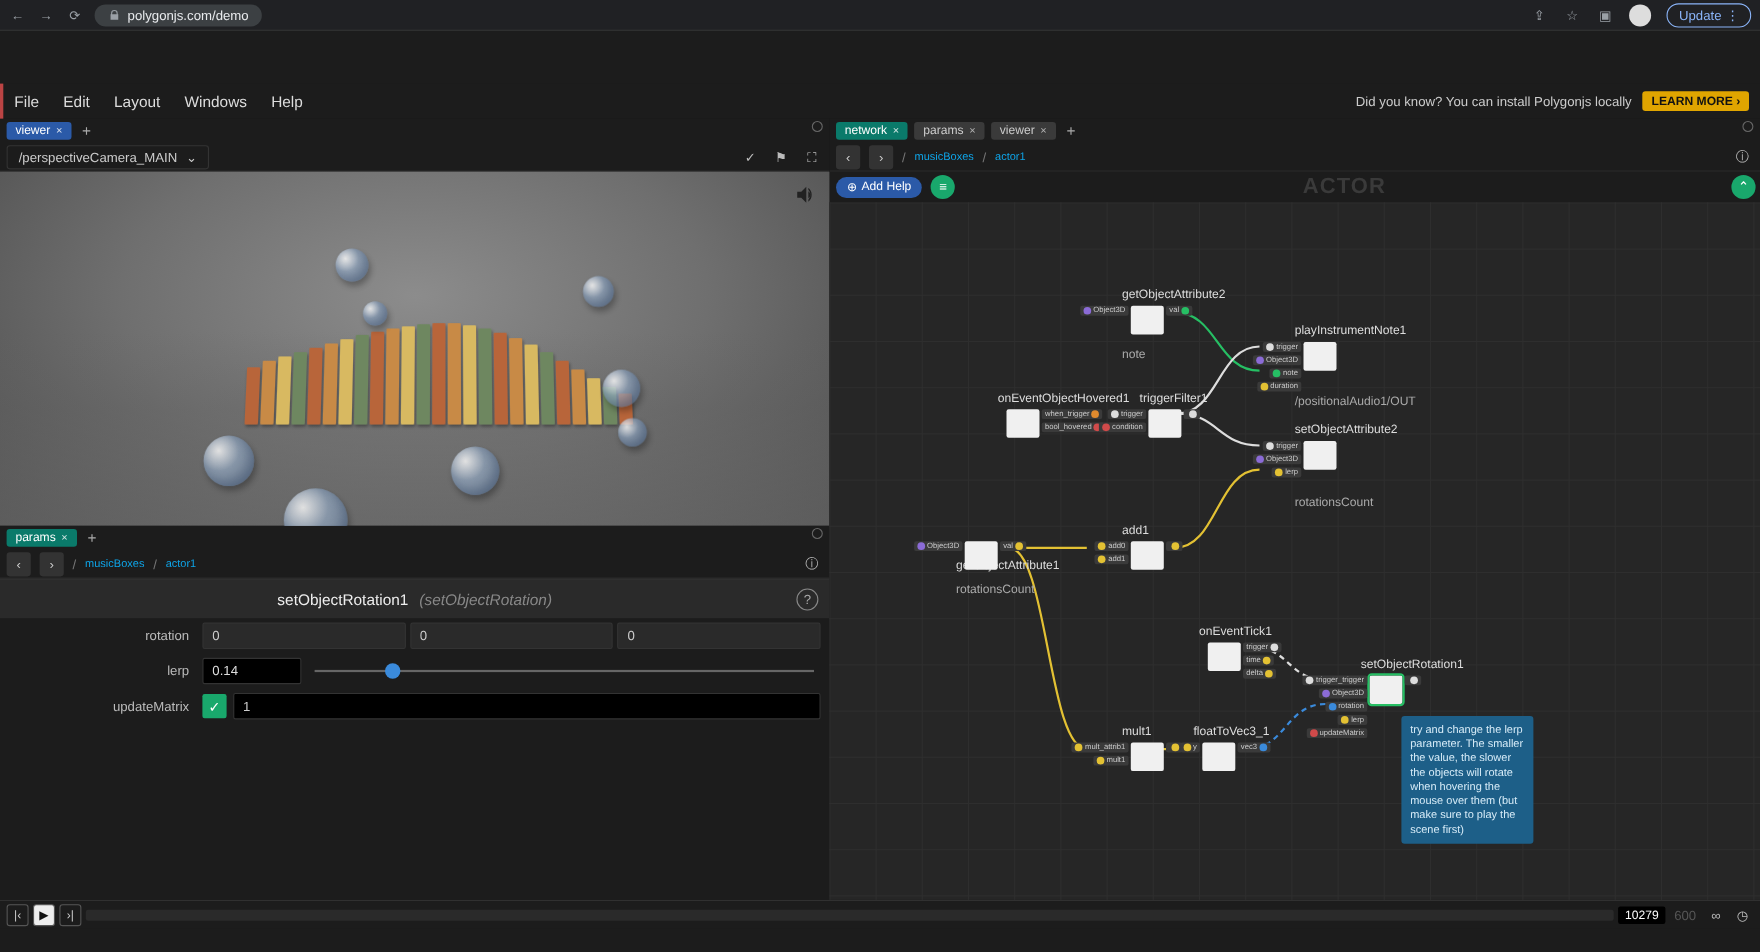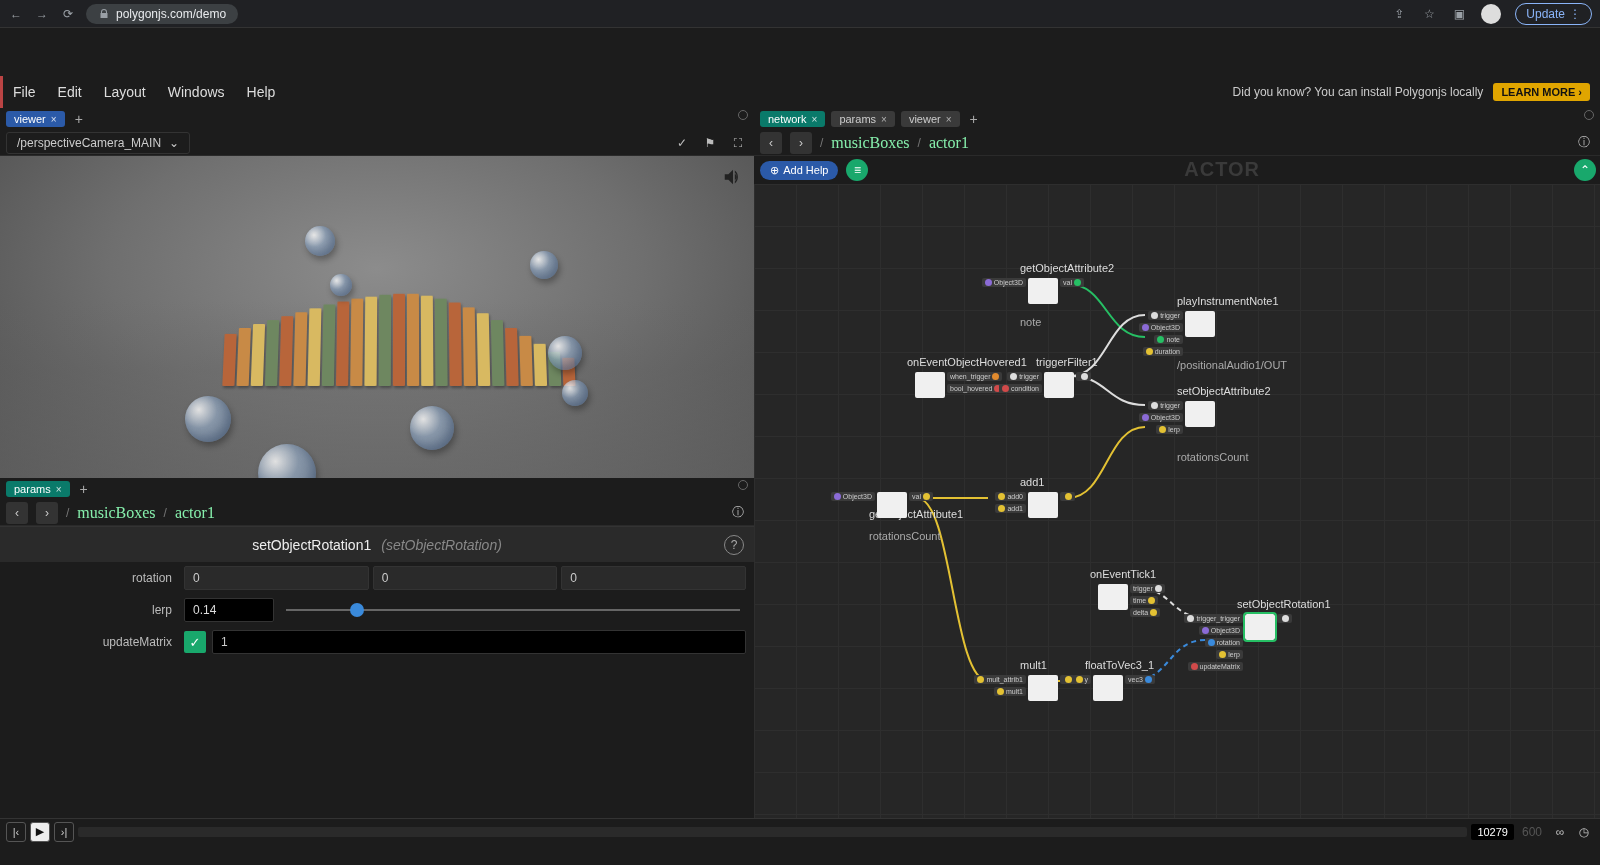--- a/index.html
+++ b/index.html
@@ -27,21 +27,21 @@
 .tab.viewer { background:#2b5aa8; color:#fff; }
 .tab.network { background:#0a7a6a; color:#fff; }
 .tab.params { background:#0a7a6a; color:#fff; }
 .tab.gray { background:#3a3a3a; color:#ccc; }
 .tab .close-x { font-size:10px; opacity:.8; }
 .add-tab { color:#aaa; font-size:14px; padding:0 4px; cursor:pointer;}
 .drag-dot { position:absolute; right:6px; top:2px; width:10px; height:10px; border:1px solid #666; border-radius:50%; }
 
 .path-bar { height:26px; background:#1c1c1c; display:flex; align-items:center; gap:8px; padding:0 6px; border-bottom:1px solid #2a2a2a; position:relative; }
 .nav-btn { width:22px; height:22px; background:#333; border-radius:3px; display:flex; align-items:center; justify-content:center; font-size:12px; color:#ccc; cursor:pointer;}
-.crumb { color:#86efac; font-size:16px;font-family:Liberation Serif, serif; }
+.crumb { color:#0ea5e9; font-size:10px; }
 .crumb-sep { color:#777; }
 .icon-btn { width:20px; height:20px; display:flex; align-items:center; justify-content:center; color:#bbb; cursor:pointer;}
 .path-right { margin-left:auto; display:flex; align-items:center; gap:8px; }
 
 .viewport { height:322px; position:relative; background:radial-gradient(ellipse at 50% 35%, #8c8c8c 0%, #6f6f6f 50%, #4a4a4a 100%); overflow:hidden; }
 .ground { position:absolute; bottom:0; left:0; right:0; height:55%; background:linear-gradient(to bottom, rgba(40,40,40,0) 0%, rgba(100,100,100,.3) 40%, rgba(120,120,120,.4) 100%); }
 .sound-ic { position:absolute; right:10px; top:10px; width:22px; height:22px; color:#222; }
 .bubble { position:absolute; border-radius:50%; background:radial-gradient(circle at 30% 30%, rgba(255,255,255,.8), rgba(155,180,210,.6) 40%, rgba(100,130,170,.5)); box-shadow: inset -4px -4px 10px rgba(50,70,100,.4), 2px 4px 6px rgba(0,0,0,.3); }
 .bars { position:absolute; left:225px; top:110px; width:360px; height:120px; display:flex; align-items:flex-end; gap:2px; transform: perspective(700px) rotateX(10deg); }
 .bars .bar { width:12px; border-radius:1px; box-shadow:1px 2px 3px rgba(0,0,0,.35);}
@@ -292,20 +292,21 @@
           <path d="M201,204 C218.5,204 218.5,204 236,204" stroke="#d04a4a" fill="none" stroke-width="2"></path>
           <path d="M316,192 C353.5,192 353.5,131 391,131" stroke="#ddd" fill="none" stroke-width="2"></path>
           <path d="M316,192 C353.5,192 353.5,221 391,221" stroke="#ddd" fill="none" stroke-width="2"></path>
           <path d="M163,314 C198.5,314 198.5,314 234,314" stroke="#e3c133" fill="none" stroke-width="2"></path>
           <path d="M314,314 C352.5,314 352.5,243 391,243" stroke="#e3c133" fill="none" stroke-width="2"></path>
           <path d="M163,314 C198.5,314 198.5,497 234,497" stroke="#e3c133" fill="none" stroke-width="2"></path>
           <path d="M314,497 C306.5,497 306.5,497 299,497" stroke="#e3c133" fill="none" stroke-width="2"></path>
           <path d="M379,497 C415,497 415,456 451,456" stroke="#3a8adb" fill="none" stroke-width="2" stroke-dasharray="5 4"></path>
           <path d="M384,404 C417.5,404 417.5,434 451,434" stroke="#ddd" fill="none" stroke-width="2" stroke-dasharray="5 4"></path>
         </svg>
+      <div class="tooltip" style="left:520px; top:467px">try and change the lerp parameter. The smaller the value, the slower the objects will rotate when hovering the mouse over them (but make sure to play the scene first)</div>
     <div class="node" style="left: 274px; top: 94px;">
           <div class="node-label" style="left: -8px; top: -16px;">getObjectAttribute2</div>
           <div class="node-body"></div>
           <div class="port-row" style="right: 32px; top: 0px;">
             <span class="dot purple"></span>
             <span>Object3D</span>
           </div>
           <div class="port-row" style="left: 32px; top: 0px;">
             <span>val</span>
             <span class="dot green"></span>

